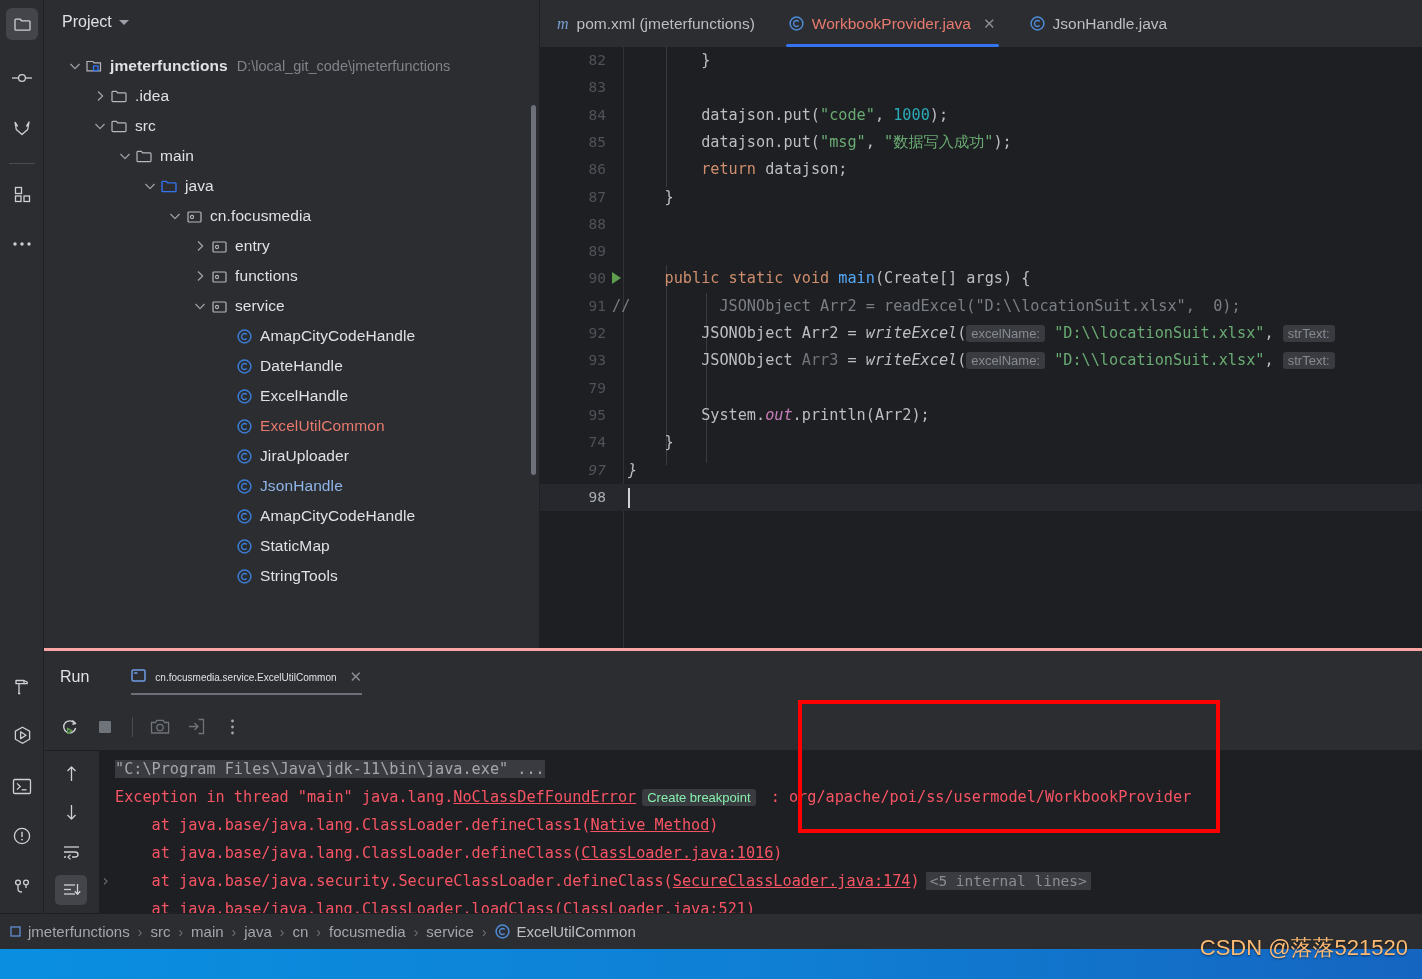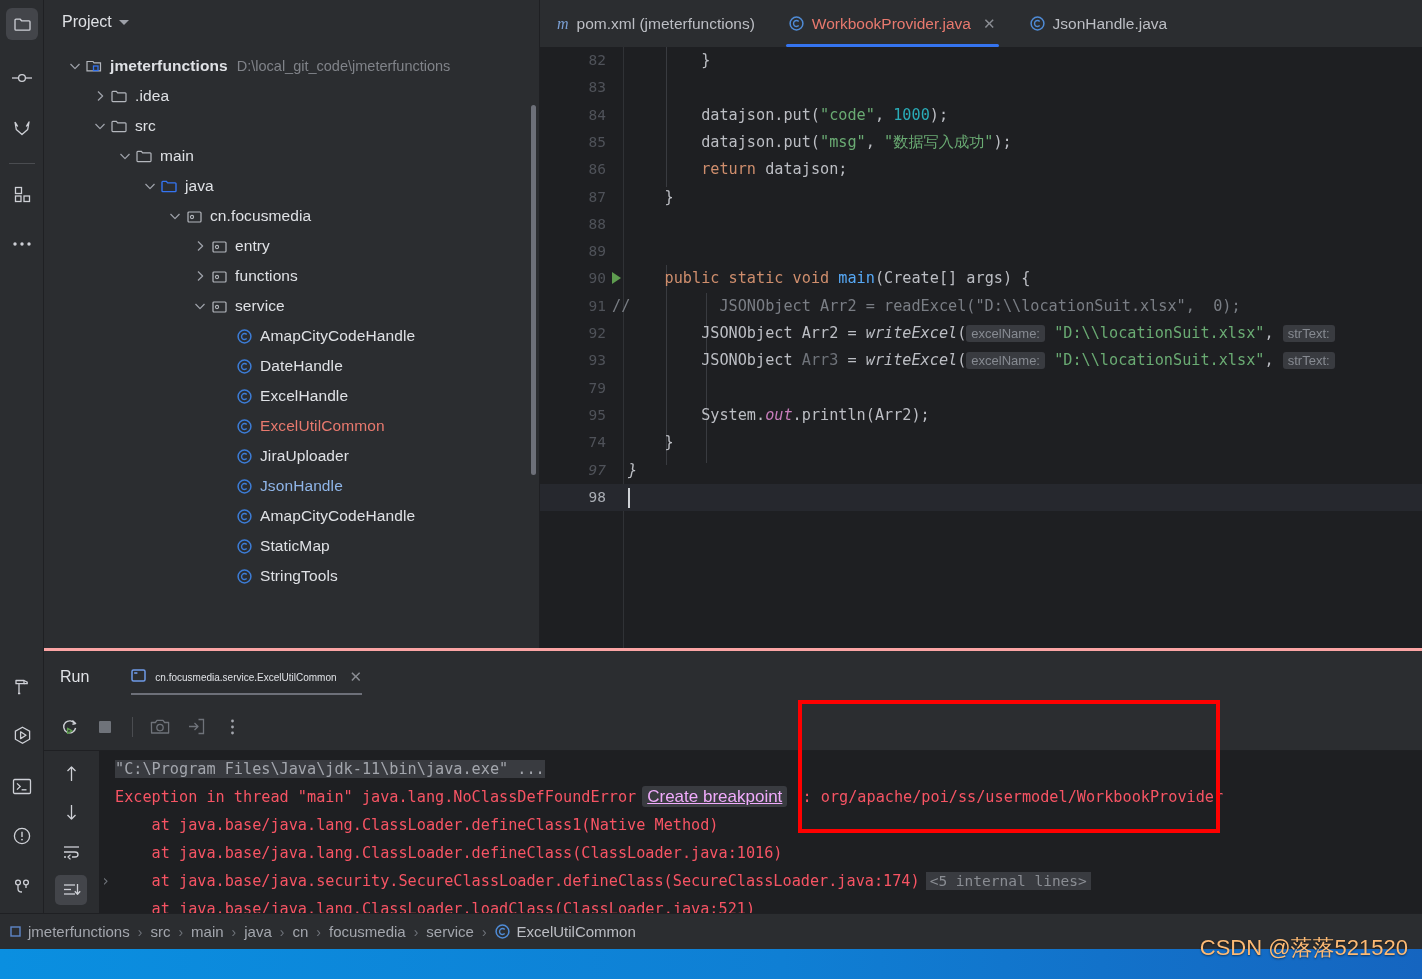--- a/index.html
+++ b/index.html
@@ -132,23 +132,23 @@
   .crail-btn { position: absolute; left: 11px; width: 32px; height: 30px;
                display: flex; align-items: center; justify-content: center; border-radius: 5px; }
   .crail-btn.sel { background: #43454a; }
   .console-out {
     flex: 1; position: relative; background: #1e1f22; overflow: hidden;
     font-family: "DejaVu Sans Mono", monospace; font-size: 15.2px; white-space: pre;
     border-left: 1px solid #2b2d30;
   }
   .coline { position: absolute; left: 16px; height: 28px; line-height: 28px; }
   .c-err { color: #f75464; }
-  .c-link { color: #f75464; }
-  .c-chip { background: #393b40; color: #f0abfc; border-radius: 3px; padding: 1px 5px;
-            font-size: 17px; font-family: "Liberation Sans", sans-serif; text-decoration: underline; }
+  .c-link { color: #f75464; text-decoration: underline; }
+  .c-chip { background: #393b40; color: #86efac; border-radius: 3px; padding: 1px 5px;
+            font-size: 13px; font-family: "Liberation Sans", sans-serif; }
   .c-chip-mono { background: #393b40; color: #8a8d93; padding: 1px 4px;
             font-family: "DejaVu Sans Mono", monospace; font-size: 14.5px; }
   .c-hl { background: #393b40; color: #a3a6ad; }
   .console-arrow { position: absolute; left: 2px; color: #6f737a; font-size: 15px; }
 
   .redbox {
     position: absolute; left: 798px; top: 700px; width: 422px; height: 133px;
     border: 4px solid #ff0000; pointer-events: none; z-index: 40;
   }
 

